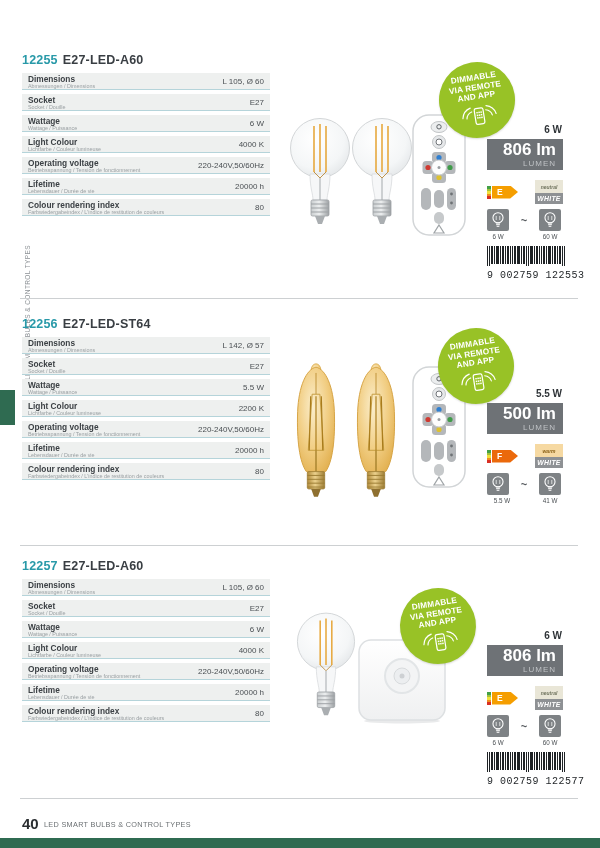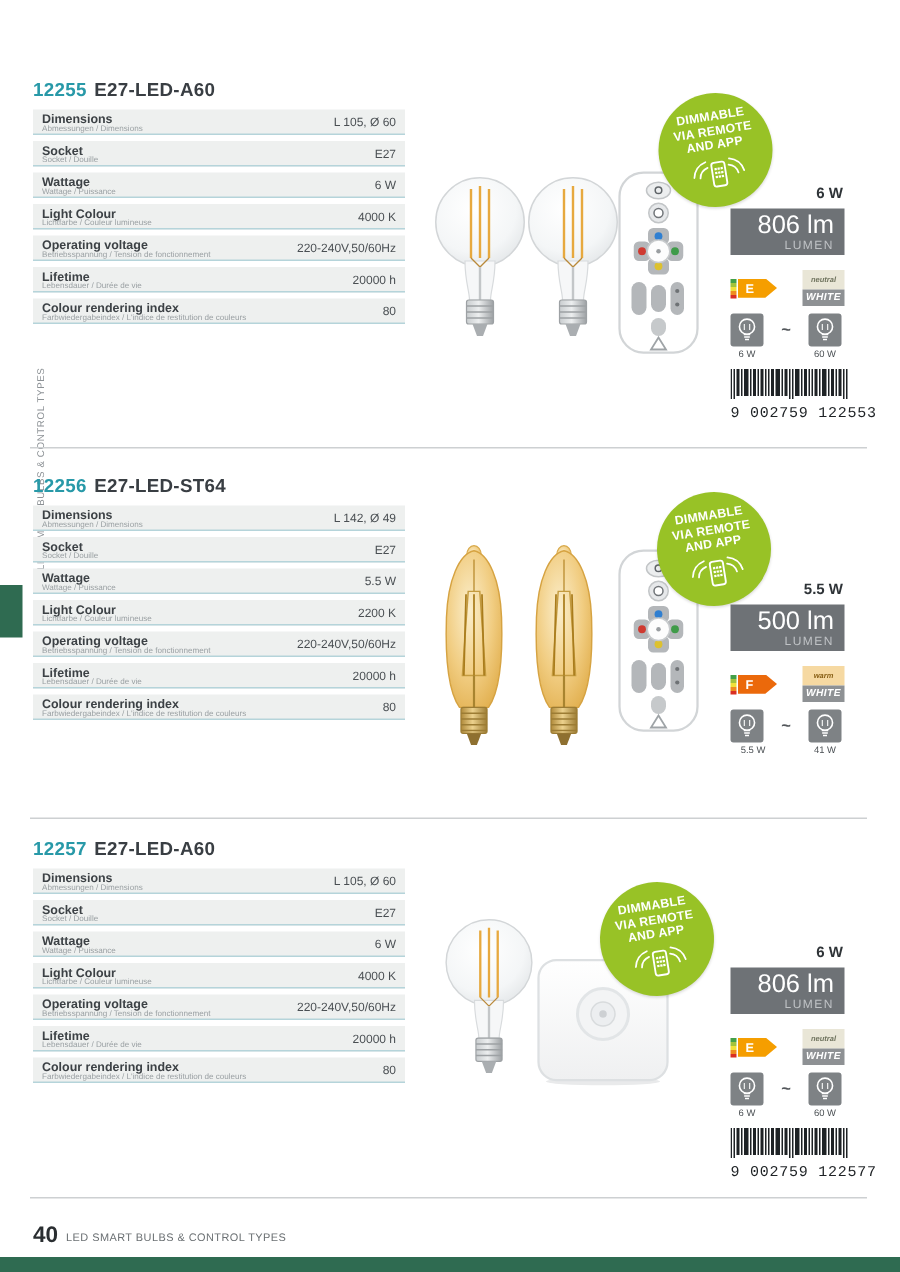--- a/index.html
+++ b/index.html
@@ -47,21 +47,21 @@
   .dim-badge svg { margin-top:1px; }
 
   
   .rcol { position:absolute; left:487px; top:74px; width:76px; }
   .watt { text-align:right; font-size:10px; font-weight:bold; color:#2e3337; padding-right:1px; margin-bottom:4px; }
   .lumenbox {
     width:76px; height:31px; background:#6e7276;
     display:flex; flex-direction:column; align-items:flex-end; justify-content:center;
     padding-right:7px;
   }
-  .lumen-val { color:#fff; font-size:17px; font-weight:normal; line-height:1; }
+  .lumen-val { color:#fff; font-size:17px; font-weight:bold; line-height:1; }
   .lumen-lab { color:#bfc2c5; font-size:8px; letter-spacing:1px; margin-top:1px; }
 
   .energy-row { margin-top:9px; height:26px; display:flex; align-items:center; justify-content:space-between; }
   .earrow { display:flex; align-items:center; height:13px; }
   .escale {
     width:4px; height:13px; margin-right:1px;
     background:linear-gradient(180deg,#43a047 0 20%,#a2c33b 20% 40%,#f0e13a 40% 60%,#ef8c1f 60% 80%,#d92f23 80% 100%);
   }
   .ebody {
     width:26px; height:13px; color:#fff; font-size:8.5px; font-weight:bold;
@@ -348,21 +348,21 @@
   <div class="divider" style="top:298px;"></div>
 
   <section class="product p2">
     <h2 class="ptitle">
       <span class="pcode">12256</span><span class="pname">E27-LED-ST64</span>
     </h2>
     <div class="spec-table">
       <div class="srow">
         <div class="sl-main">Dimensions</div>
         <div class="sl-sub">Abmessungen / Dimensions</div>
-        <div class="sv">L 142, Ø 49</div>
+        <div class="sv">L 142, Ø 57</div>
       </div>
       <div class="srow">
         <div class="sl-main">Socket</div>
         <div class="sl-sub">Socket / Douille</div>
         <div class="sv">E27</div>
       </div>
       <div class="srow">
         <div class="sl-main">Wattage</div>
         <div class="sl-sub">Wattage / Puissance</div>
         <div class="sv">5.5 W</div>

